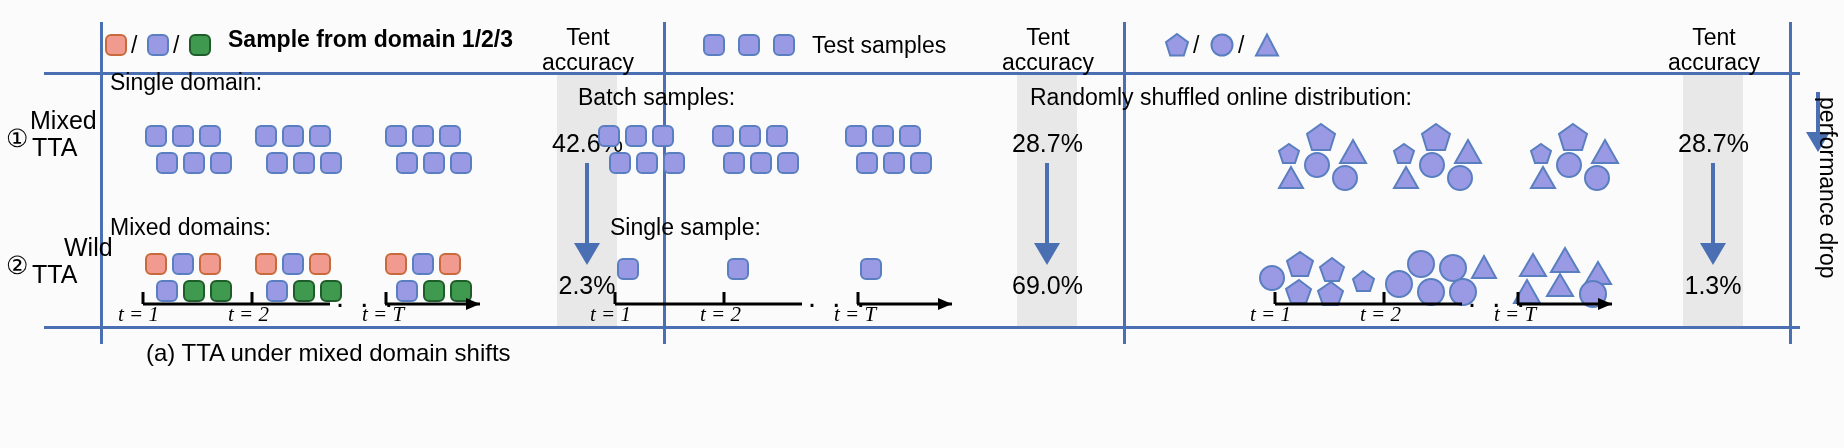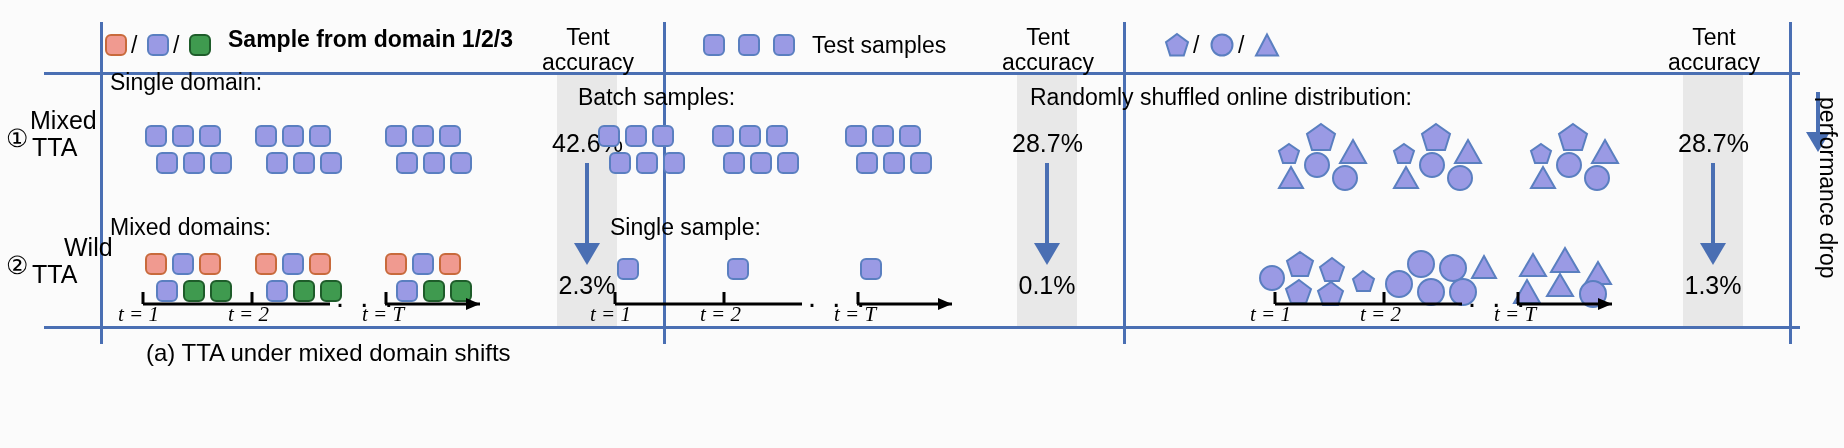--- a/index.html
+++ b/index.html
@@ -203,21 +203,21 @@
   <div class="txt t-dots" style="left:807px;top:287px;">· · ·</div>
   <div class="txt t-tick" style="left:834px;top:303px;">t = T</div>
 
   <div class="txt t-acc" style="left:1012px;top:130px;width:70px;text-align:center;">28.7%</div>
   <div class="arrowline" style="left:1030px;top:163px;">
     <svg width="34" height="105">
       <line x1="17" y1="0" x2="17" y2="88" stroke="#4a6fb3" stroke-width="4"></line>
       <path d="M17 102 L4 80 L30 80 Z" fill="#4a6fb3"></path>
     </svg>
   </div>
-  <div class="txt t-acc" style="left:1012px;top:272px;width:70px;text-align:center;">0.1%</div>
+  <div class="txt t-acc" style="left:1012px;top:272px;width:70px;text-align:center;">69.0%</div>
 
 
   <div class="shape" style="left:1164px;top:32px;">
     <svg width="26" height="26" viewBox="0 0 26 26">
       <polygon points="13,2 24,10.2 19.8,23.5 6.2,23.5 2,10.2" fill="#9a9ae4" stroke="#5a7fc0" stroke-width="2"></polygon>
     </svg>
   </div>
   <div class="txt t-legend" style="left:1193px;top:33px;">/</div>
   <div class="shape" style="left:1209px;top:32px;">
     <svg width="26" height="26" viewBox="0 0 26 26">

